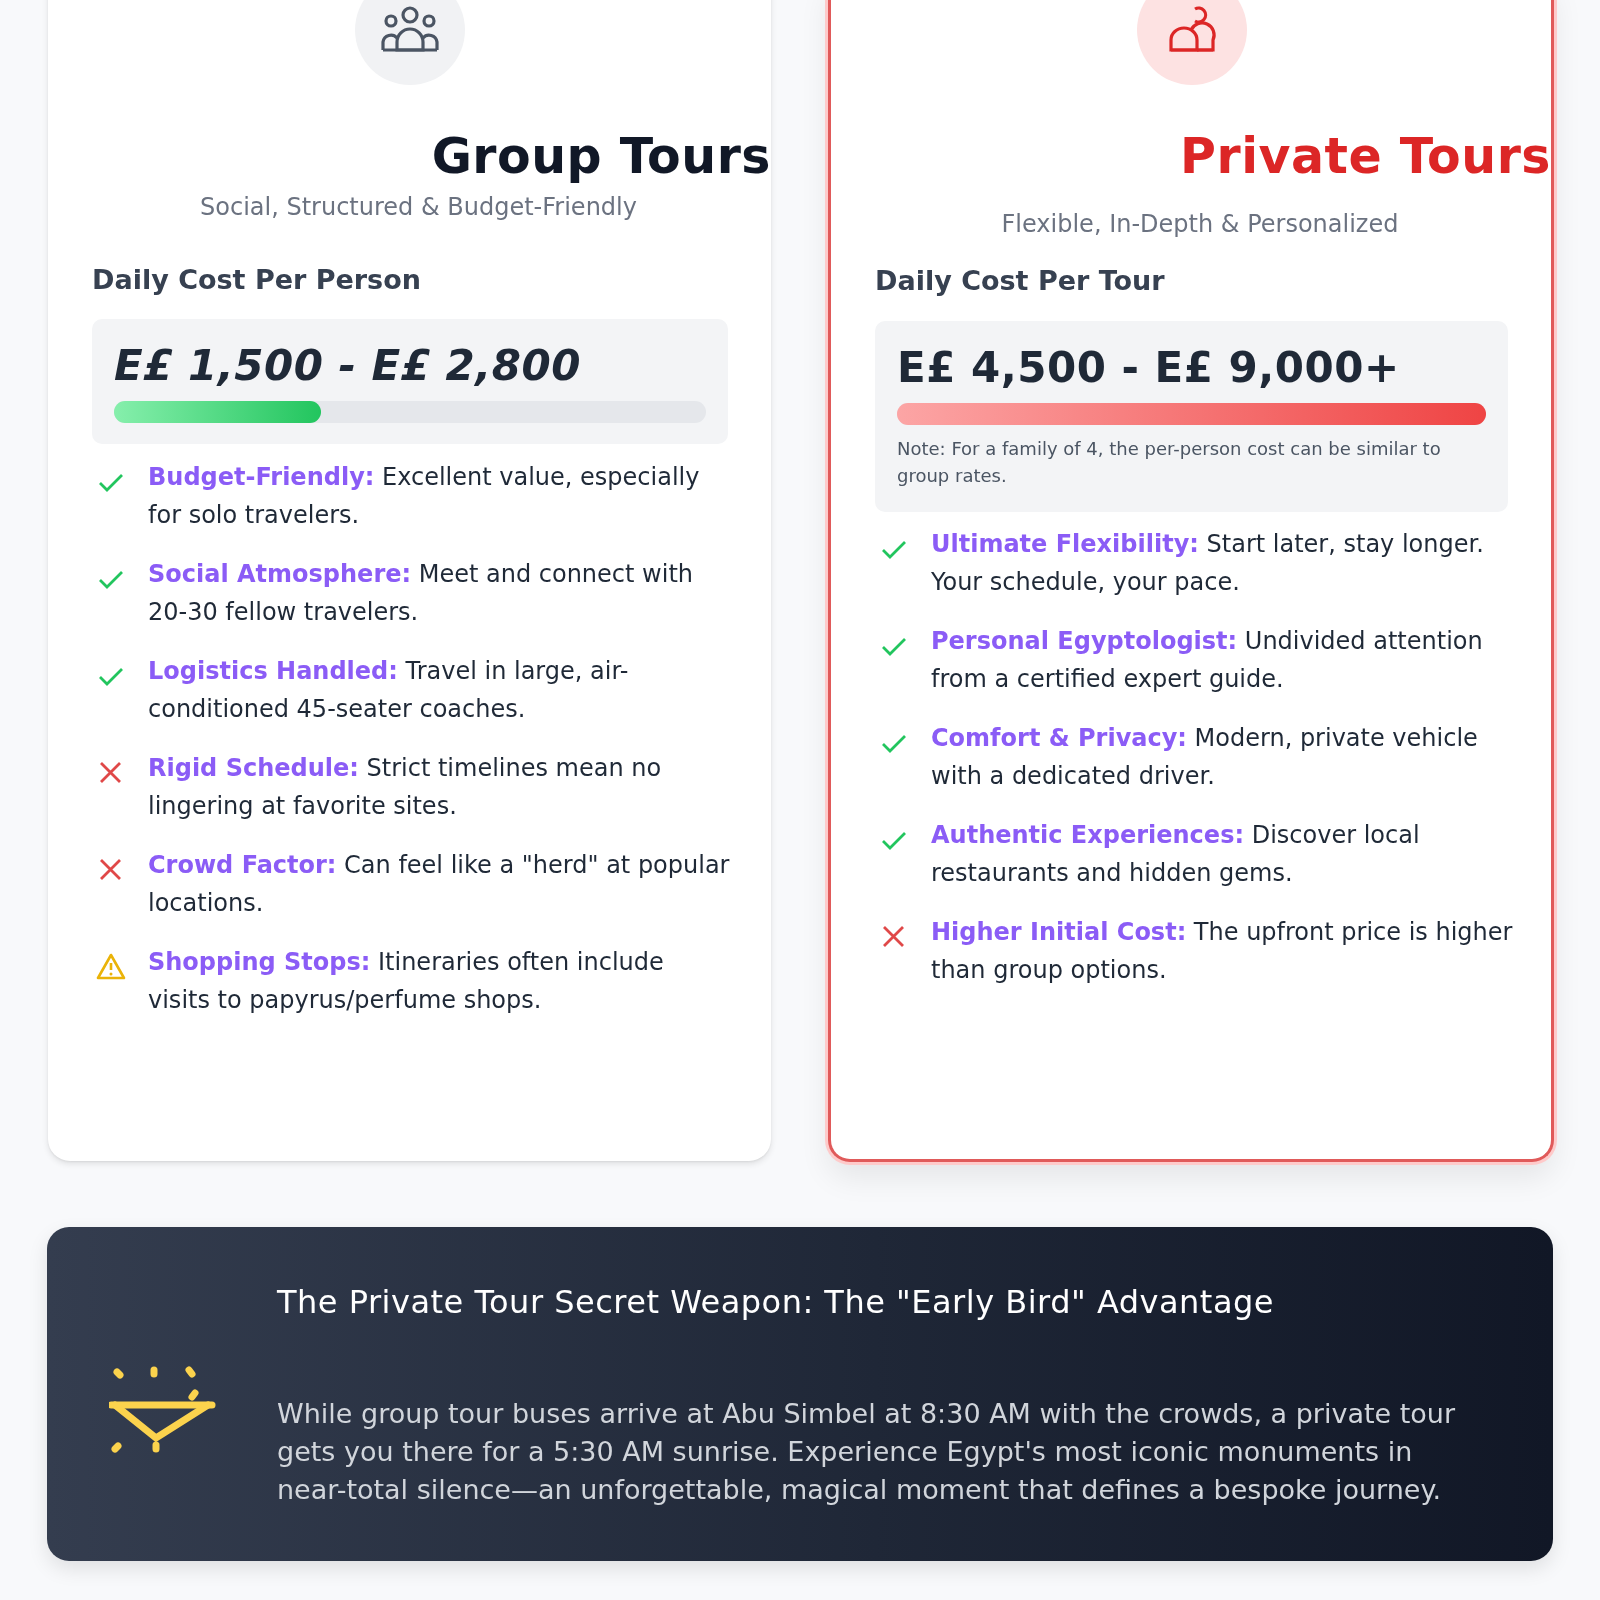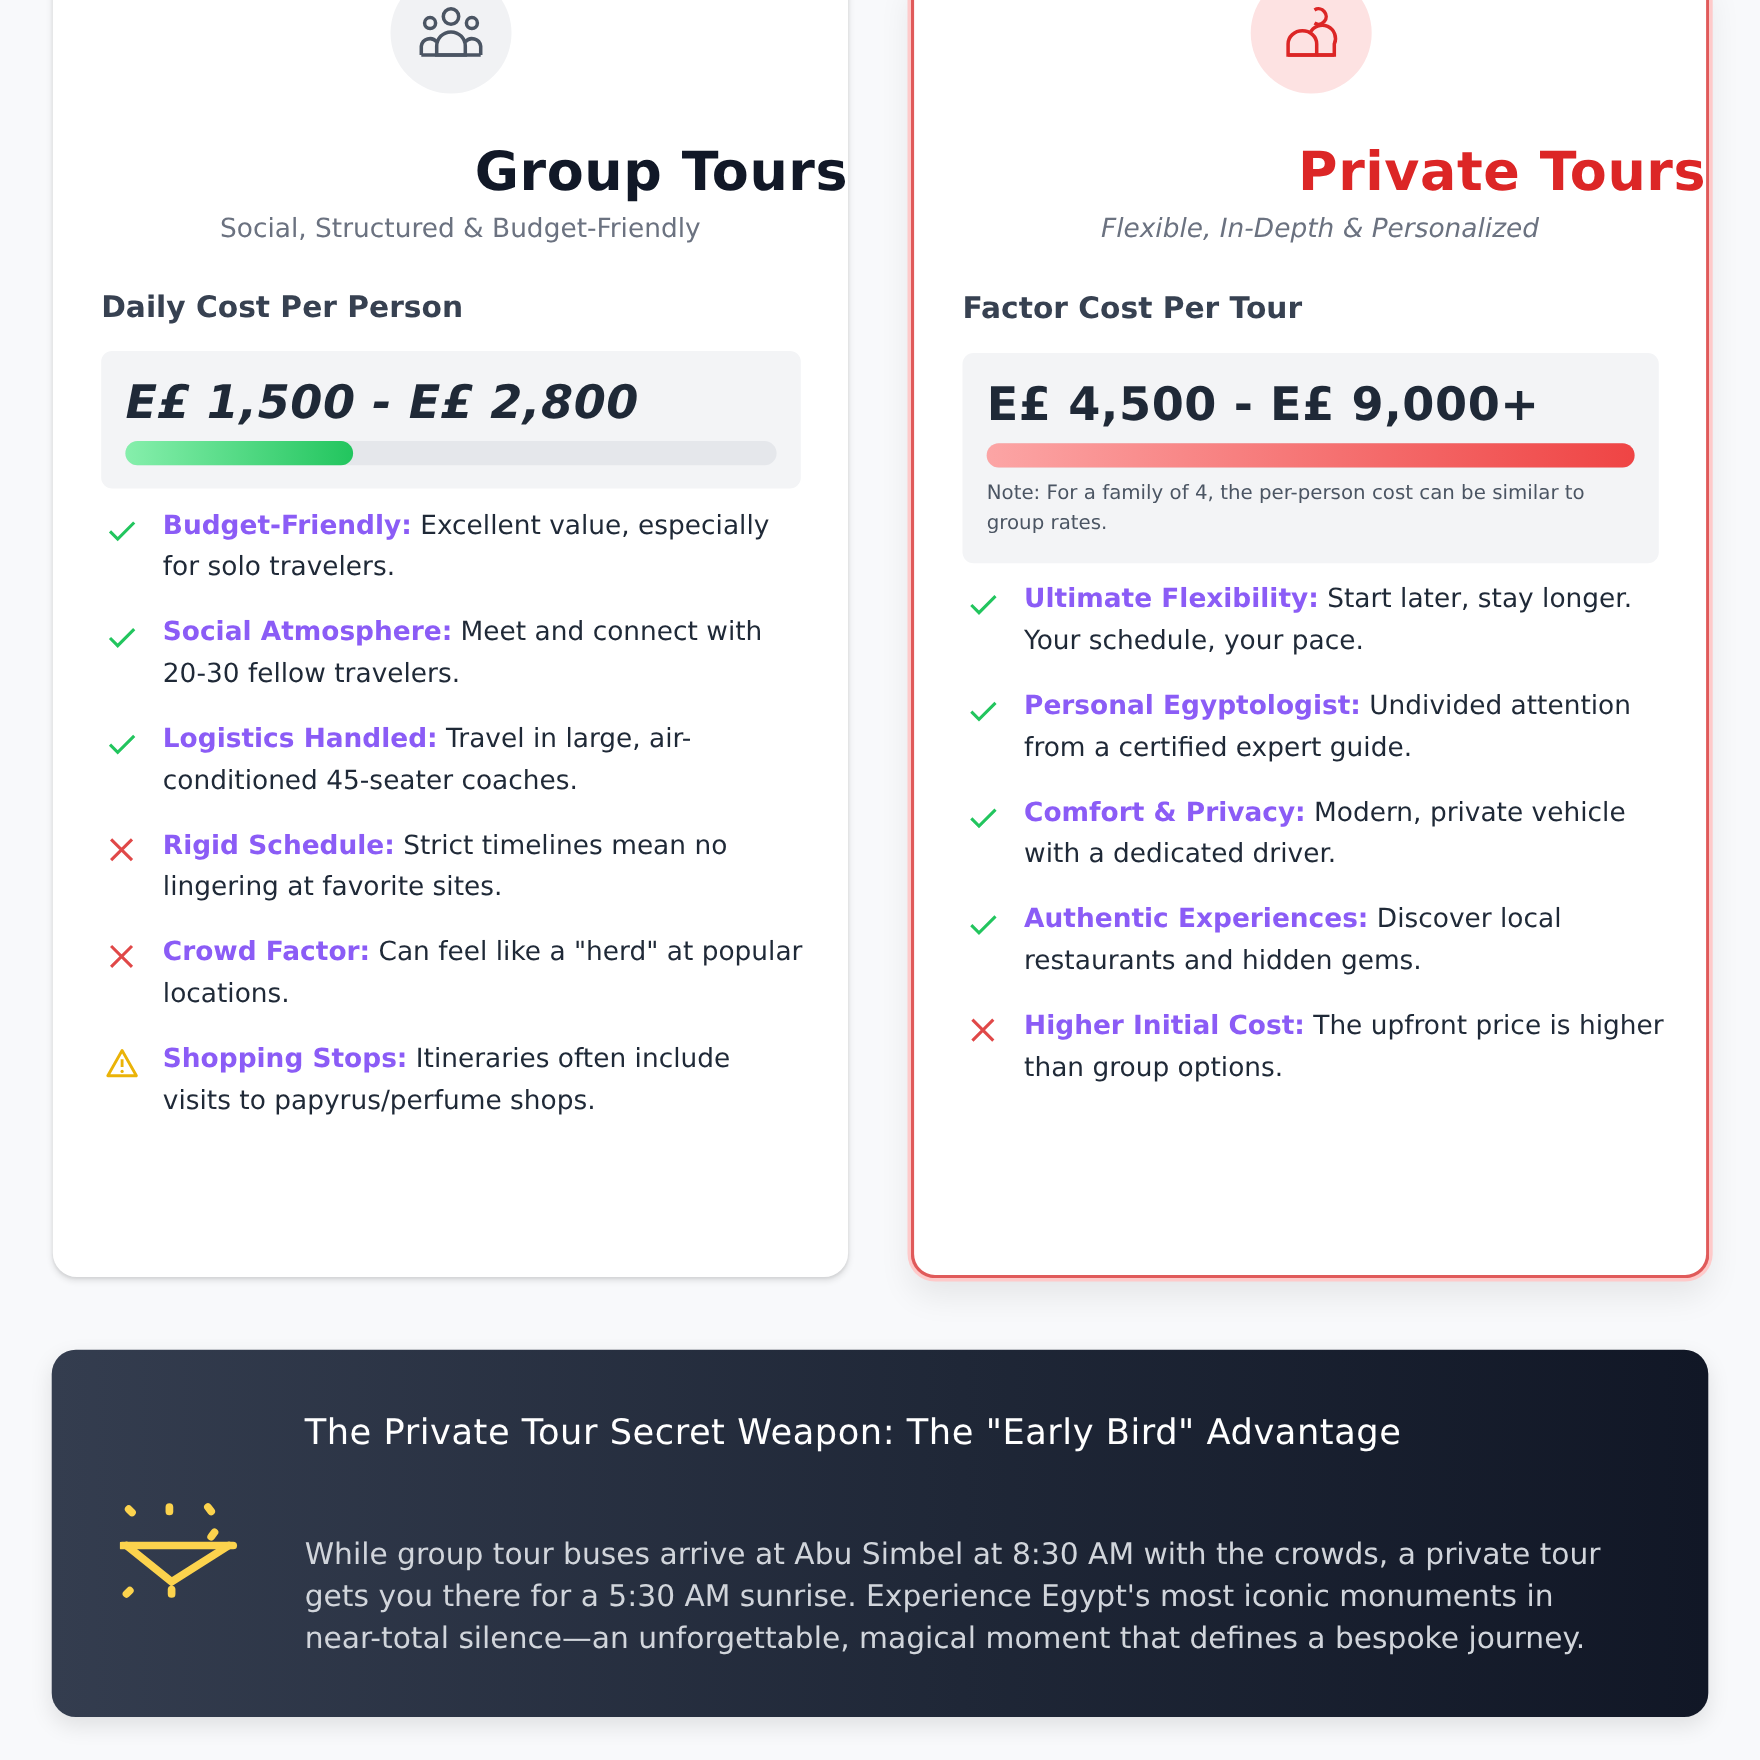--- a/index.html
+++ b/index.html
@@ -31,21 +31,21 @@
     font-weight: bold; font-size: 49px; letter-spacing: 0.5px;
   }
   .group .title { top: 148px; color: #111827; }
   .private .title { top: 148px; color: #dc2626; }
 
   .subtitle {
     position: absolute; left: 0; width: 100%; text-align: center;
     font-size: 24px; color: #6b7280; padding-left: 18px;
   }
   .group .subtitle { top: 213px; }
-  .private .subtitle { top: 213px; font-style: italic; }
+  .private .subtitle { top: 230px; }
 
   .cost-label {
     position: absolute; font-weight: bold; font-size: 27px; color: #374151;
   }
   .group .cost-label { left: 44px; top: 284px; }
   .private .cost-label { left: 44px; top: 285px; }
 
   .price-box {
     position: absolute; background: #f3f4f6; border-radius: 10px;
   }
@@ -164,21 +164,21 @@
   <div class="icon-circle">
     <svg width="58" height="52" viewBox="0 0 58 52" fill="none" stroke="#dc2626" stroke-width="3.2">
       <path d="M32 5 a7 7 0 1 1 0 12"></path>
       <path d="M8 46 V36 a13 12 0 0 1 26 0 V46 Z"></path>
       <path d="M28 26 a12 12 0 0 1 22 10 V46 H34"></path>
       <path d="M8 46 H50"></path>
     </svg>
   </div>
   <div class="title">Private Tours</div>
   <div class="subtitle">Flexible, In-Depth &amp; Personalized</div>
-  <div class="cost-label">Factor Cost Per Tour</div>
+  <div class="cost-label">Daily Cost Per Tour</div>
   <div class="price-box">
     <div class="price">E£ 4,500 - E£ 9,000+</div>
     <div class="bar-track">
       <div class="bar-fill" style="width: 100%;"></div>
     </div>
     <div class="note">Note: For a family of 4, the per-person cost can be similar to group rates.</div>
   </div>
   <ul class="features">
     <li class="feature">
       <svg class="ico" viewBox="0 0 30 30">

